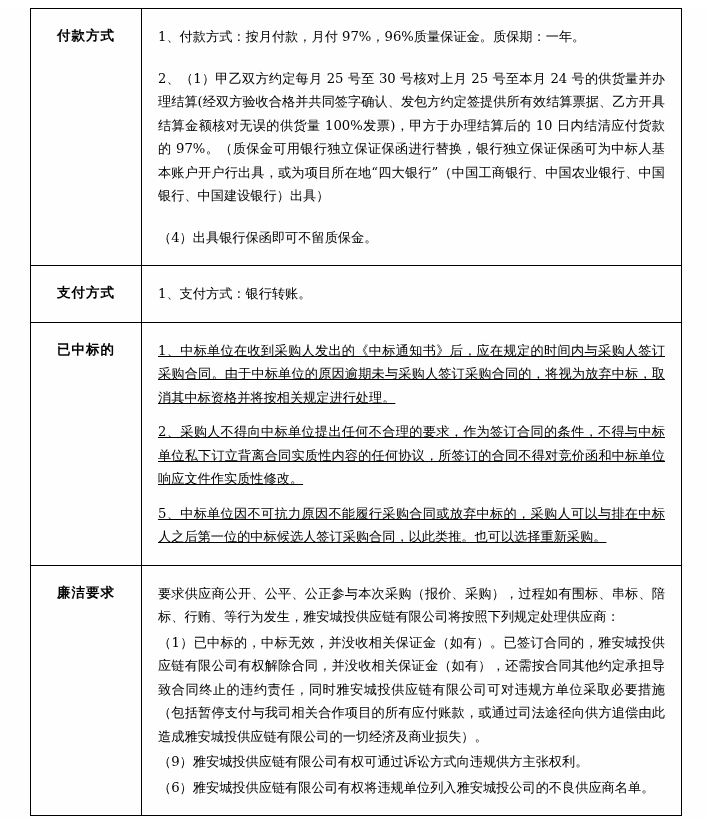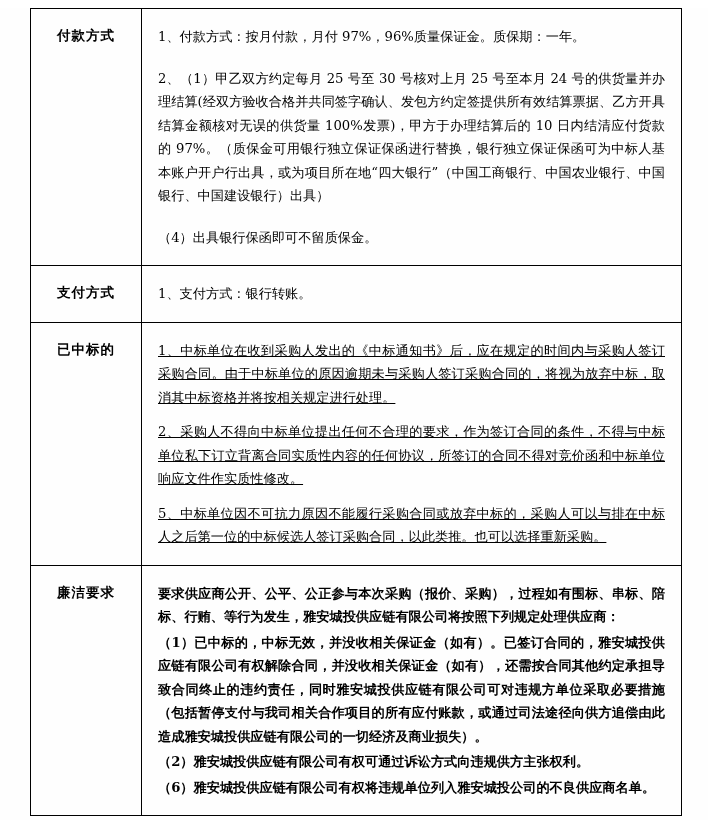--- a/index.html
+++ b/index.html
@@ -60,21 +60,20 @@
     line-height: 1.74;
     font-size: 13.2px;
   }
   .single-line {
     line-height: 1.9;
     padding-top: 6px;
     padding-bottom: 6px;
   }
   .clean-body {
     line-height: 1.95;
-    font-weight: bold;
   }
   .clean-body .para + .para {
     margin-top: 2px;
   }
   .sign-body {
     line-height: 1.95;
     text-decoration: underline;
   }
   .sign-body .para + .para {
     margin-top: 11px;
@@ -106,19 +105,19 @@
           <p class="para">1、中标单位在收到采购人发出的《中标通知书》后，应在规定的时间内与采购人签订采购合同。由于中标单位的原因逾期未与采购人签订采购合同的，将视为放弃中标，取消其中标资格并将按相关规定进行处理。</p>
           <p class="para">2、采购人不得向中标单位提出任何不合理的要求，作为签订合同的条件，不得与中标单位私下订立背离合同实质性内容的任何协议，所签订的合同不得对竞价函和中标单位响应文件作实质性修改。</p>
           <p class="para">5、中标单位因不可抗力原因不能履行采购合同或放弃中标的，采购人可以与排在中标人之后第一位的中标候选人签订采购合同，以此类推。也可以选择重新采购。</p>
         </td>
       </tr>
       <tr>
         <td class="label">廉洁要求</td>
         <td class="body clean-body">
           <p class="para">要求供应商公开、公平、公正参与本次采购（报价、采购），过程如有围标、串标、陪标、行贿、等行为发生，雅安城投供应链有限公司将按照下列规定处理供应商：</p>
           <p class="para">（1）已中标的，中标无效，并没收相关保证金（如有）。已签订合同的，雅安城投供应链有限公司有权解除合同，并没收相关保证金（如有），还需按合同其他约定承担导致合同终止的违约责任，同时雅安城投供应链有限公司可对违规方单位采取必要措施（包括暂停支付与我司相关合作项目的所有应付账款，或通过司法途径向供方追偿由此造成雅安城投供应链有限公司的一切经济及商业损失）。</p>
-          <p class="para">（2）雅安城投供应链有限公司有权可通过诉讼方式向违规供方主张权利。</p>
+          <p class="para">（9）雅安城投供应链有限公司有权可通过诉讼方式向违规供方主张权利。</p>
           <p class="para">（6）雅安城投供应链有限公司有权将违规单位列入雅安城投公司的不良供应商名单。</p>
         </td>
       </tr>
     </tbody>
   </table>
 </div>
 
 </body></html>

